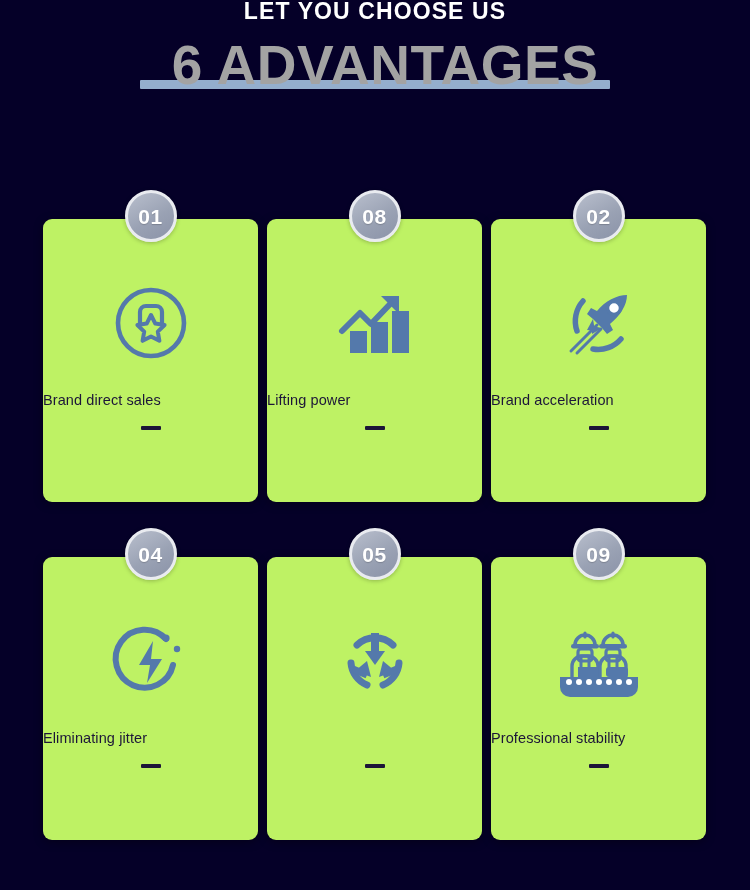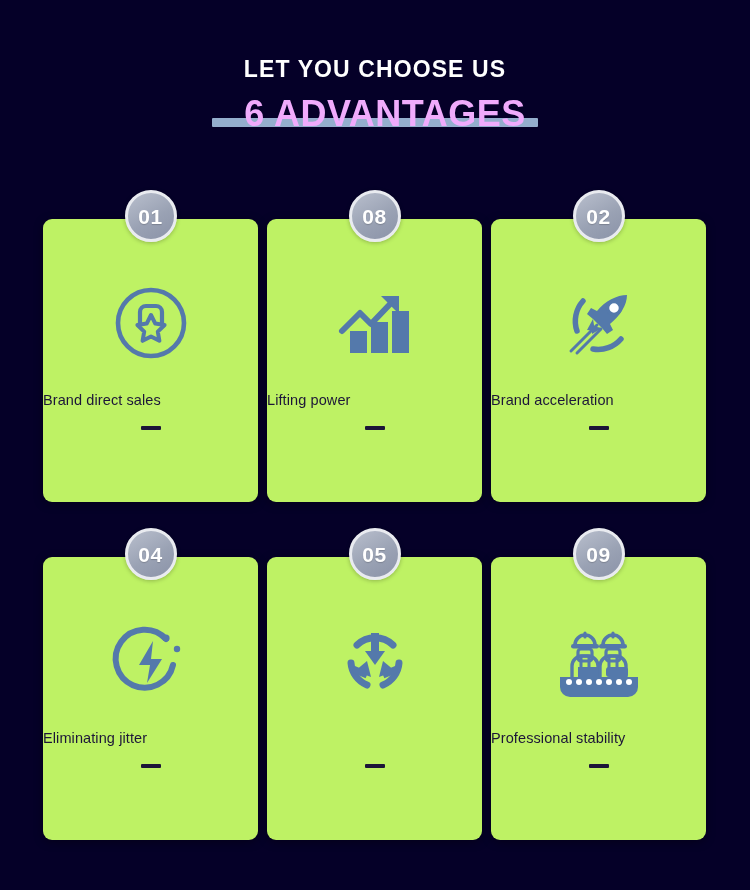--- a/index.html
+++ b/index.html
@@ -18,21 +18,20 @@
 
   
   .header {
     position: absolute;
     left: 0;
     top: 0;
     width: 750px;
     text-align: center;
   }
   .eyebrow {
-    margin-top: 58px;
     font-size: 23px;
     font-weight: bold;
     letter-spacing: 1.1px;
     color: #ffffff;
     line-height: 1;
   }
   .headline-wrap {
     position: relative;
     display: inline-block;
     margin-top: 14px;
@@ -42,24 +41,24 @@
     position: absolute;
     left: 0;
     right: 0;
     bottom: 6px;
     height: 9px;
     background: #94aecd;
     border-radius: 1px;
   }
   .headline {
     position: relative;
-    font-size: 36px;
+    font-size: 55px;
     font-weight: bold;
     letter-spacing: 0.5px;
-    color: #f0abfc;
+    color: #a3a3a3;
     line-height: 1.05;
     margin-left: 20px;
   }
 
   
   .grid {
     position: absolute;
     left: 43px;
     top: 219px;
     width: 664px;

